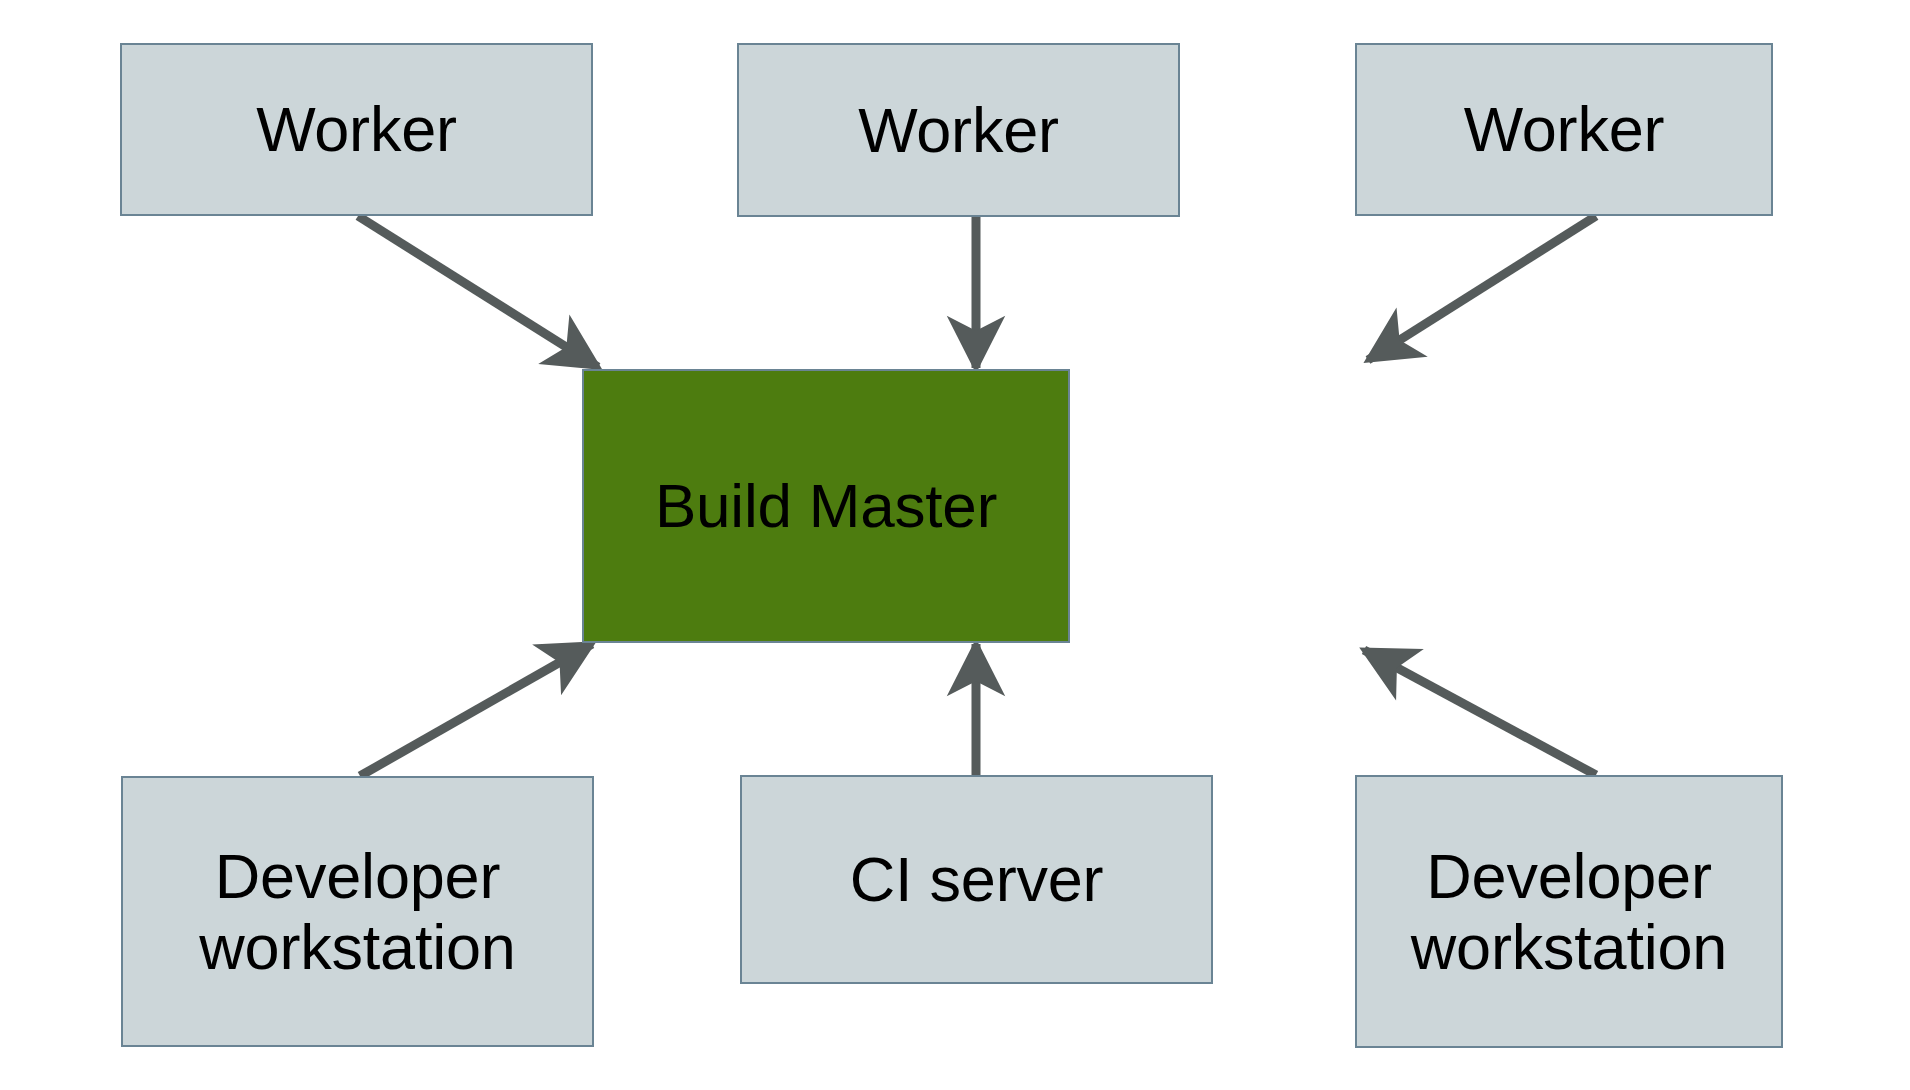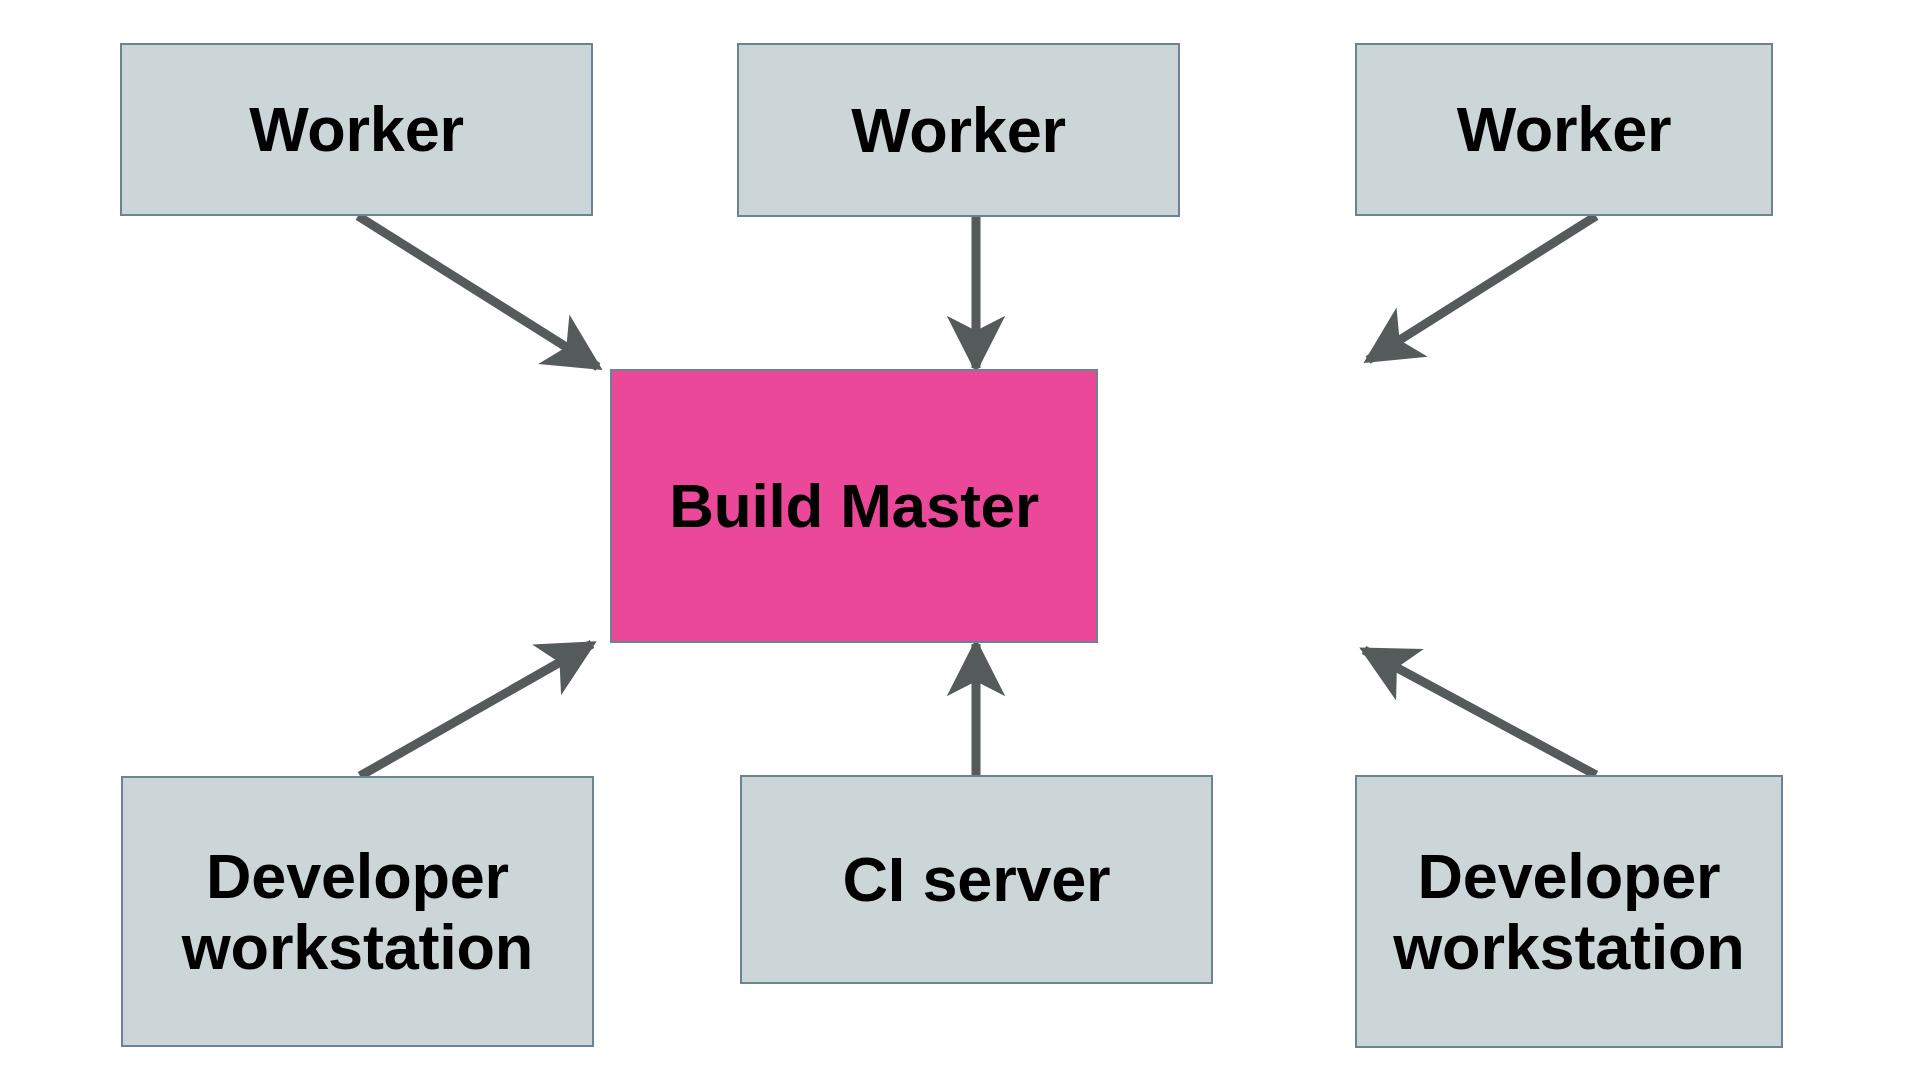--- a/index.html
+++ b/index.html
@@ -31,21 +31,20 @@
     background: #ccd6d9;
     border: 2px solid #6a8494;
     display: flex;
     align-items: center;
     justify-content: center;
     text-align: center;
     color: #000000;
     line-height: 1.12;
     letter-spacing: -0.2px;
     white-space: pre-line;
-    font-weight: bold;
   }
   .node-label {
     display: block;
     padding: 0 6px;
     white-space: pre-line;
   }
 </style>
 </head>
 <body>
 
@@ -72,21 +71,21 @@
   </div>
 
   <div class="node" style="left: 737px; top: 43px; width: 443px; height: 174px; font-size: 63px; background: rgb(204, 214, 217); border-color: rgb(106, 132, 148); color: rgb(0, 0, 0);">
     <span class="node-label">Worker</span>
   </div>
 
   <div class="node" style="left: 1355px; top: 43px; width: 418px; height: 173px; font-size: 63px; background: rgb(204, 214, 217); border-color: rgb(106, 132, 148); color: rgb(0, 0, 0);">
     <span class="node-label">Worker</span>
   </div>
 
-  <div class="node" style="left: 610px; top: 369px; width: 488px; height: 274px; font-size: 62px; background: #ec4899; border-color: rgb(106, 132, 148); color: rgb(0, 0, 0);">
+  <div class="node" style="left: 582px; top: 369px; width: 488px; height: 274px; font-size: 62px; background: #4d7c0f; border-color: rgb(106, 132, 148); color: rgb(0, 0, 0);">
     <span class="node-label">Build Master</span>
   </div>
 
   <div class="node" style="left: 121px; top: 776px; width: 473px; height: 271px; font-size: 63px; background: rgb(204, 214, 217); border-color: rgb(106, 132, 148); color: rgb(0, 0, 0);">
     <span class="node-label">Developer
 workstation</span>
   </div>
 
   <div class="node" style="left: 740px; top: 775px; width: 473px; height: 209px; font-size: 63px; background: rgb(204, 214, 217); border-color: rgb(106, 132, 148); color: rgb(0, 0, 0);">
     <span class="node-label">CI server</span>

